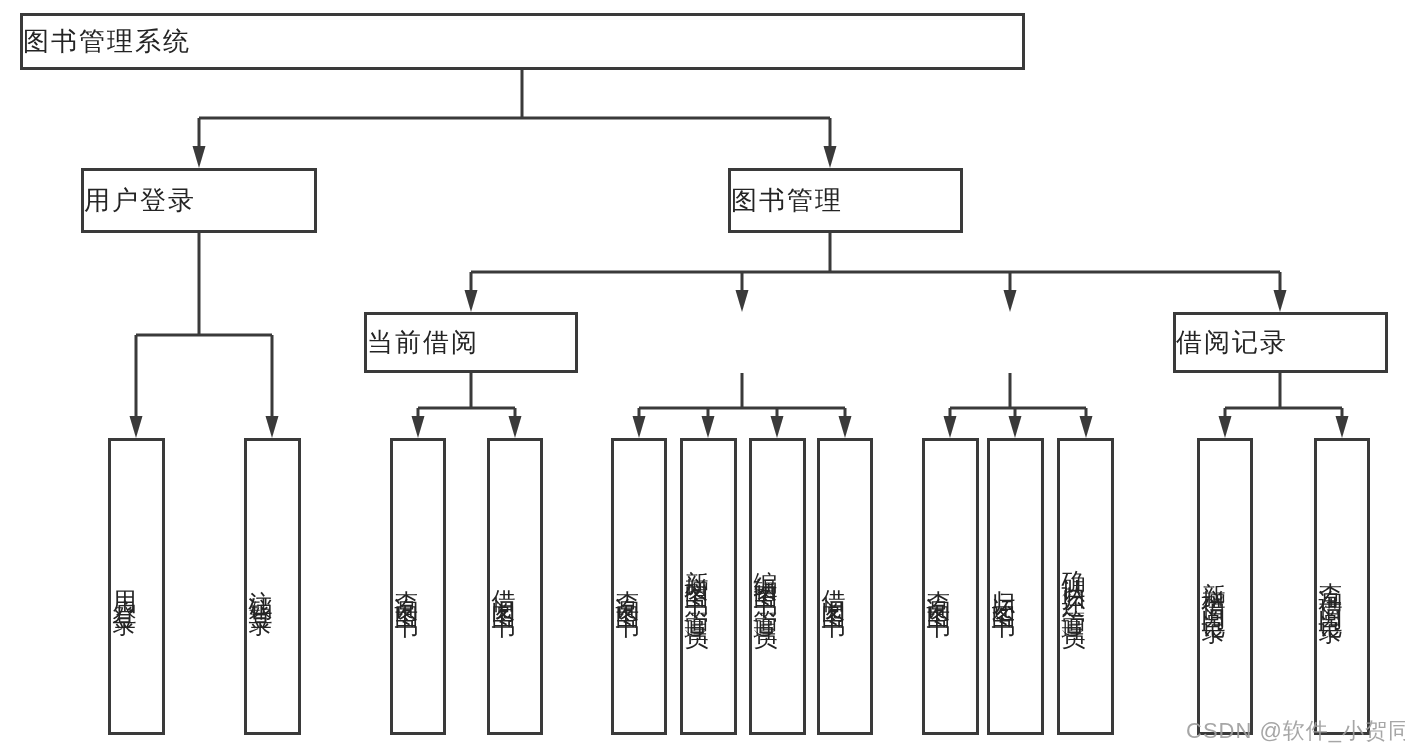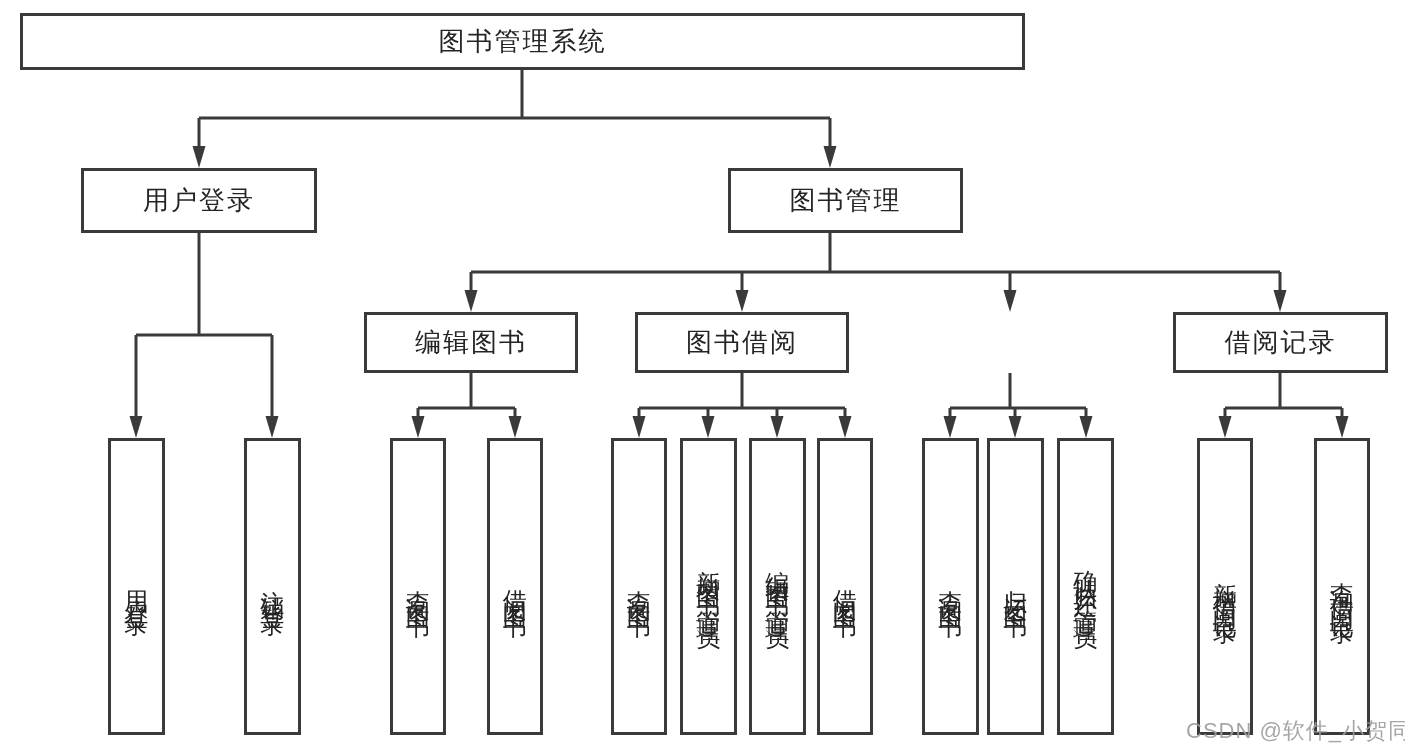--- a/index.html
+++ b/index.html
@@ -9,21 +9,21 @@
     background:#ffffff;
     overflow:hidden;
     font-family:"Liberation Sans","DejaVu Sans",sans-serif;
   }
   #connectors{position:absolute;left:0;top:0;width:1405px;height:747px;z-index:1;}
   .box{
     position:absolute;
     background:#ffffff;
     border:3px solid #3a3a3a;
     box-sizing:border-box;
-    display:flex;align-items:center;justify-content:center;
+    display:flex;align-items:center;
     z-index:2;
   }
   .box .hlbl{
     font-size:26px;
     letter-spacing:2px;
     color:#242424;
     white-space:nowrap;
   }
   .box .vlbl{
     writing-mode:vertical-rl;
@@ -90,24 +90,21 @@
   </div>
 
   <div class="box" style="left:81px;top:168px;width:236px;height:65px">
     <span class="hlbl">用户登录</span>
   </div>
   <div class="box" style="left:728px;top:168px;width:235px;height:65px">
     <span class="hlbl">图书管理</span>
   </div>
 
   <div class="box" style="left:364px;top:312px;width:214px;height:61px">
-    <span class="hlbl">编辑图书</span>
-  </div>
-  <div class="box" style="left:635px;top:312px;width:214px;height:61px">
-    <span class="hlbl">图书借阅</span>
+    <span class="hlbl">当前借阅</span>
   </div>
   <div class="box" style="left:1173px;top:312px;width:215px;height:61px">
     <span class="hlbl">借阅记录</span>
   </div>
 
   <div class="box" style="left:108px;top:438px;width:57px;height:297px">
     <span class="vlbl">用户登录</span>
   </div>
   <div class="box" style="left:244px;top:438px;width:57px;height:297px">
     <span class="vlbl">注销登录</span>

